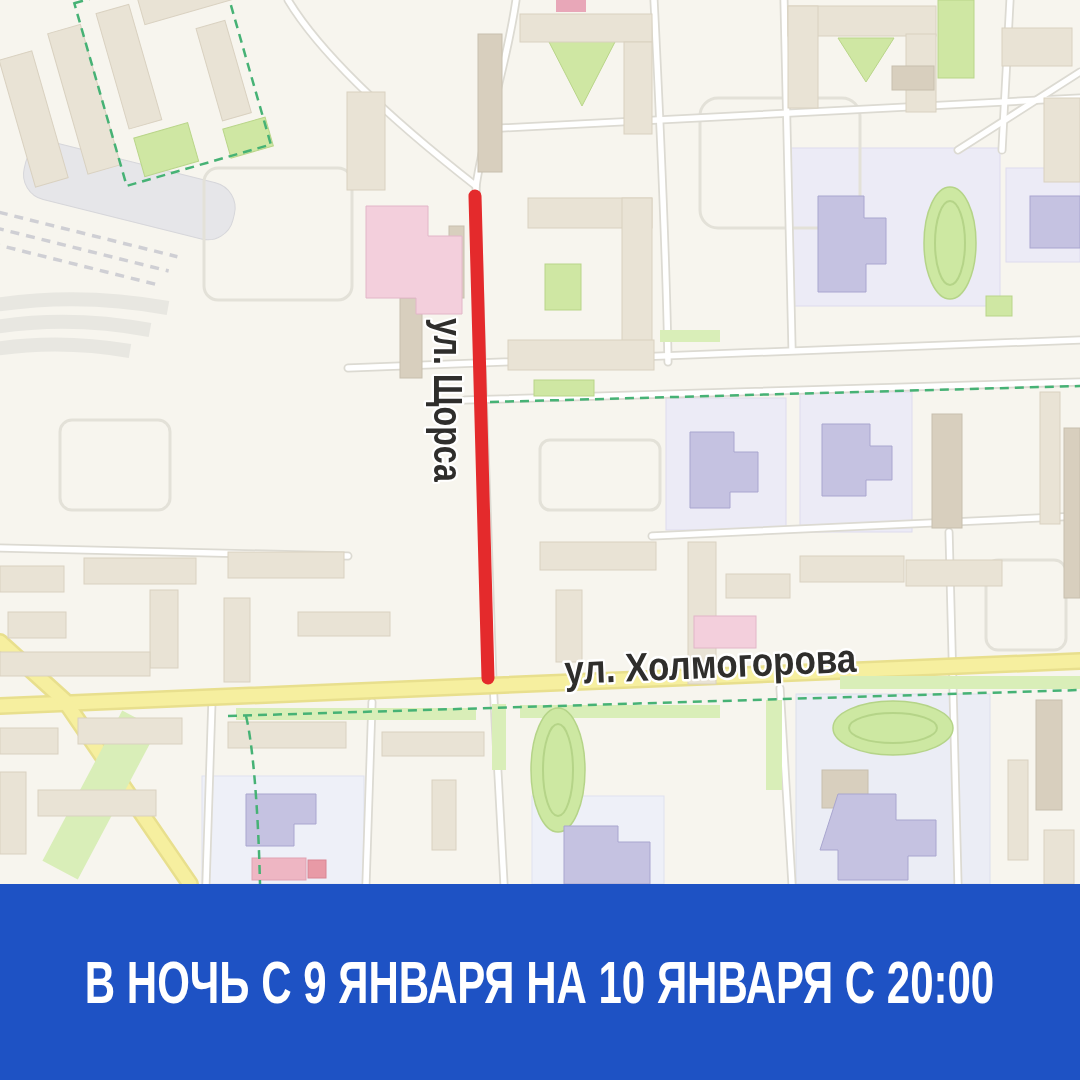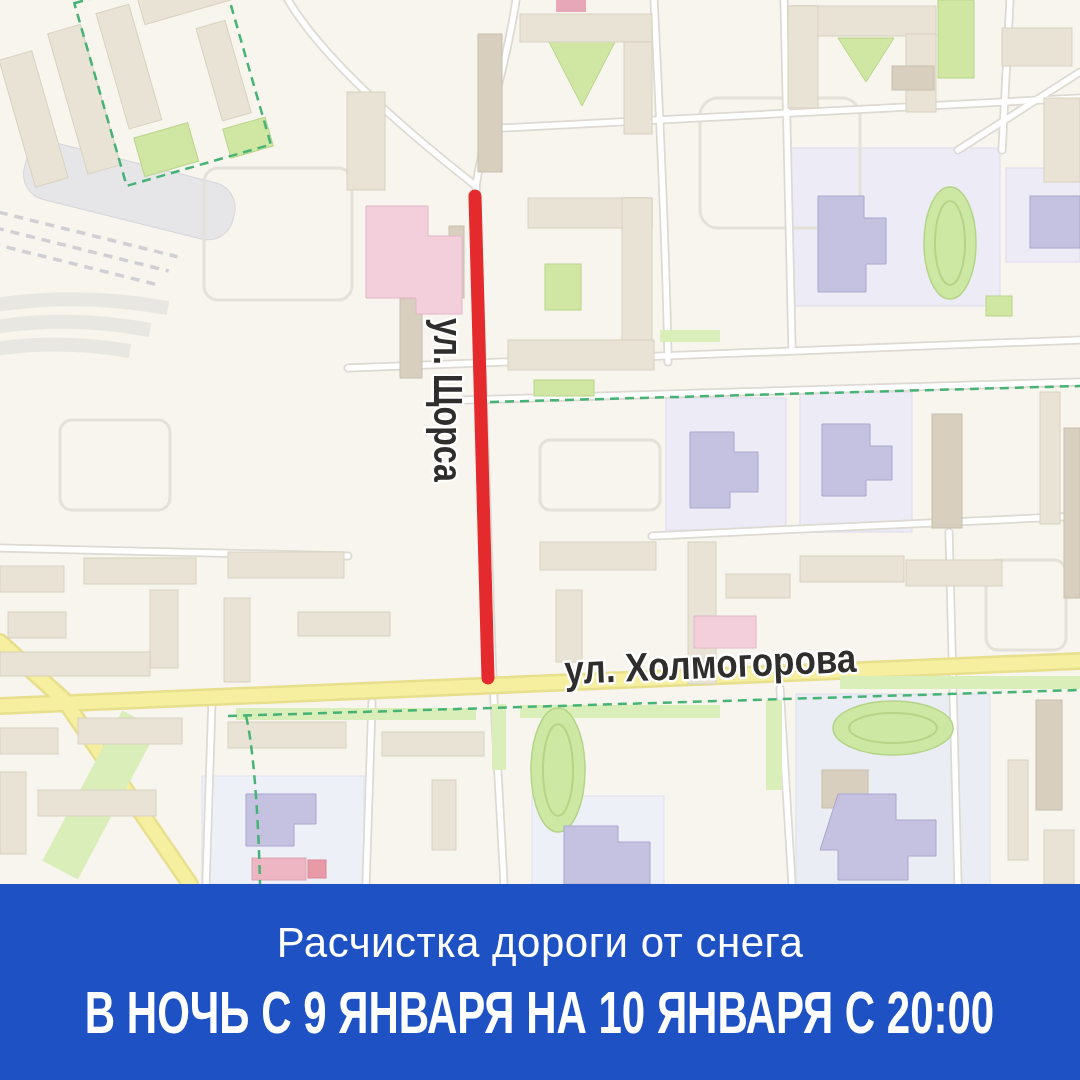--- a/index.html
+++ b/index.html
@@ -226,16 +226,15 @@
       </g>
 
       <path d="M475,196 L488,678" stroke="var(--accent-red,#e42a2c)" stroke-width="13" stroke-linecap="round" fill="none"></path>
 
       <text class="maplabel" font-size="40" textLength="164" lengthAdjust="spacingAndGlyphs" transform="translate(434,318) rotate(90)">ул. Щорса</text>
       <text class="maplabel" font-size="40" textLength="292" lengthAdjust="spacingAndGlyphs" transform="translate(565,684) rotate(-2.4)">ул. Холмогорова</text>
     </svg>
   </div>
 
   <div class="banner">
-    <div class="banner-subtitle">Расчистка дороги от снега</div>
     <div class="banner-title">В НОЧЬ С 9 ЯНВАРЯ НА 10 ЯНВАРЯ С 20:00</div>
   </div>
 </div>
 
 </body></html>

